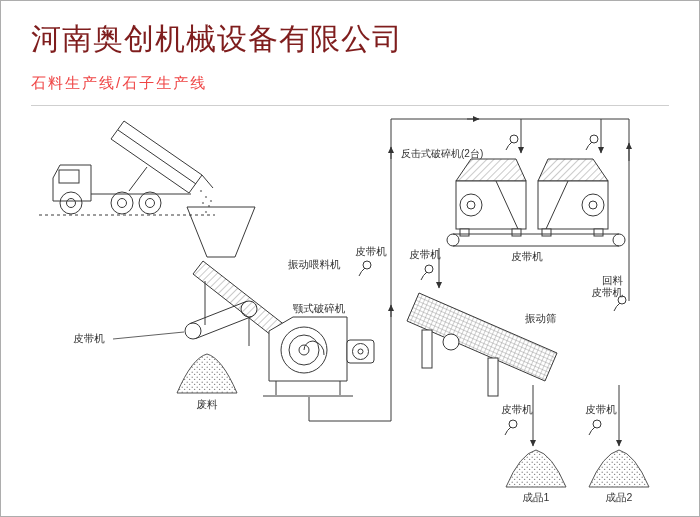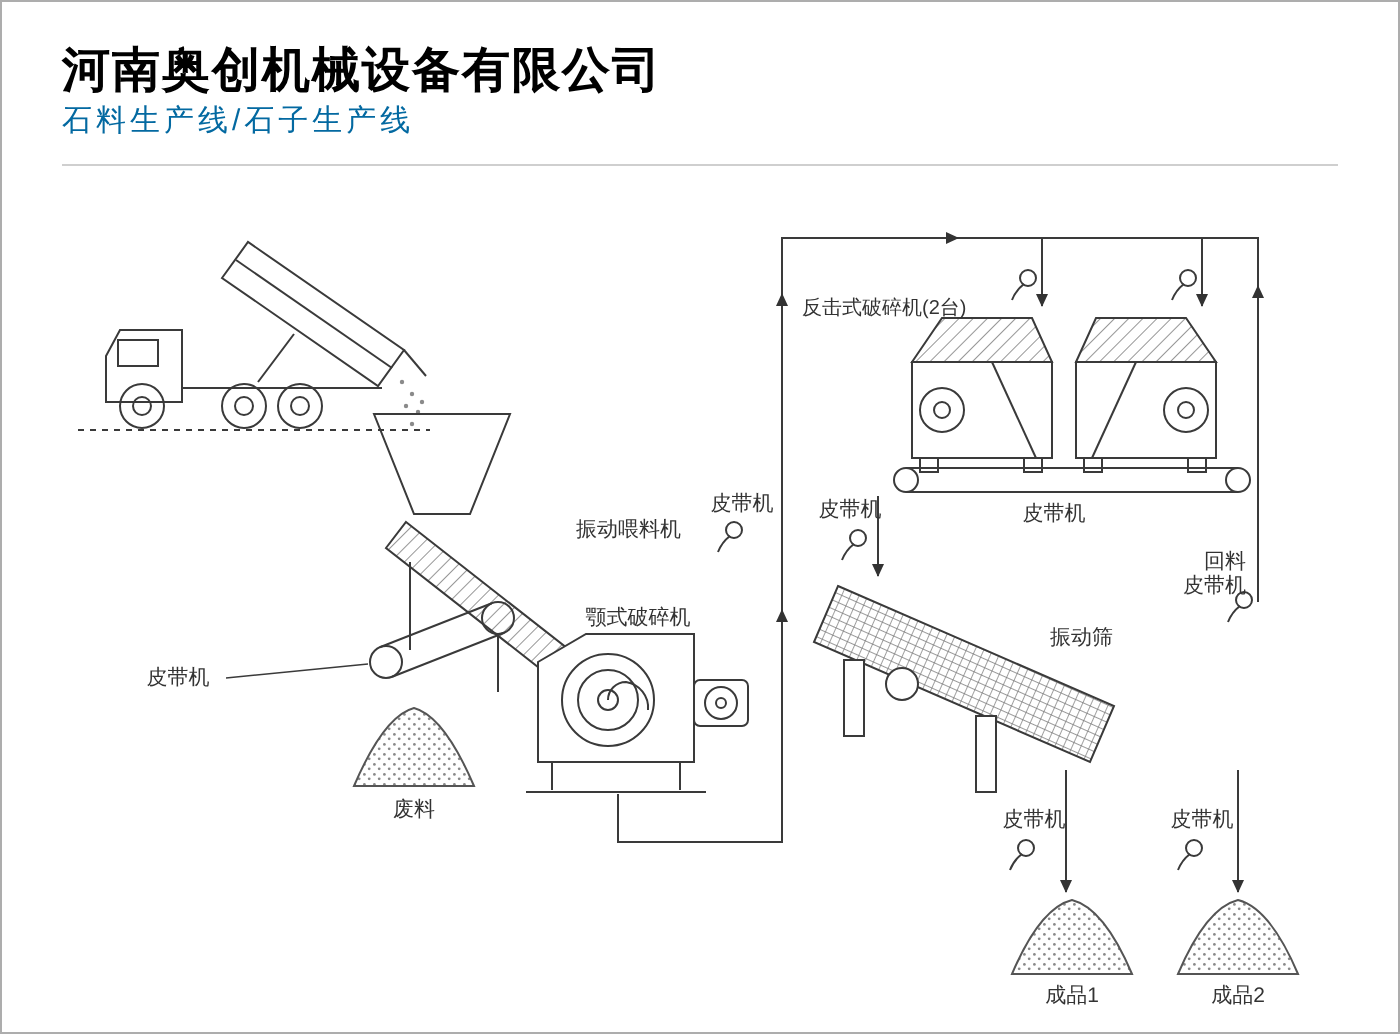--- a/index.html
+++ b/index.html
@@ -2,22 +2,22 @@
 <html><head>
 <meta charset="utf-8">
 <style>
   html,body{margin:0;padding:0;background:#fff;}
   .page{
     position:relative;width:700px;height:517px;background:#fff;
     border:1px solid #adadad;box-sizing:border-box;overflow:hidden;
     font-family:"Liberation Sans",sans-serif;
   }
   .header{position:absolute;top:18px;left:30px;right:30px;}
-  .company-title{margin:0;font-size:24px;font-weight:bold;color:#000000;letter-spacing:1px;}
-  .subtitle{font-size:15px;color:#0369a1;letter-spacing:2px;}
+  .company-title{margin:0;font-size:30px;font-weight:normal;color:#7f1d1d;letter-spacing:1px;}
+  .subtitle{margin-top:14px;font-size:15px;color:#ef4444;letter-spacing:2px;}
   .rule{margin-top:12px;border:none;border-top:1px solid #cfcfcf;width:100%;}
   svg{position:absolute;left:0;top:0;}
   .lbl{font-family:"Liberation Sans",sans-serif;font-size:10.5px;fill:#333;}
   .lbl-small{font-family:"Liberation Sans",sans-serif;font-size:10px;fill:#333;}
 </style>
 </head>
 <body>
 
 <div class="page">
 

